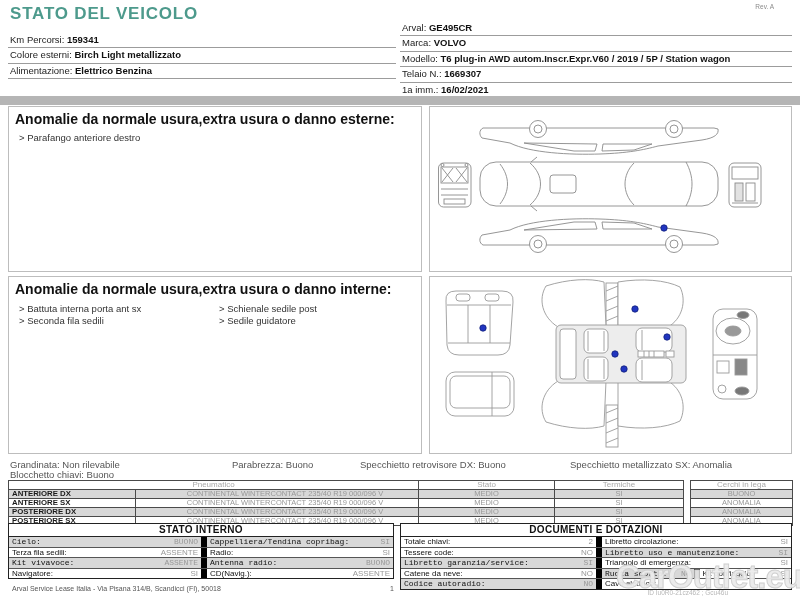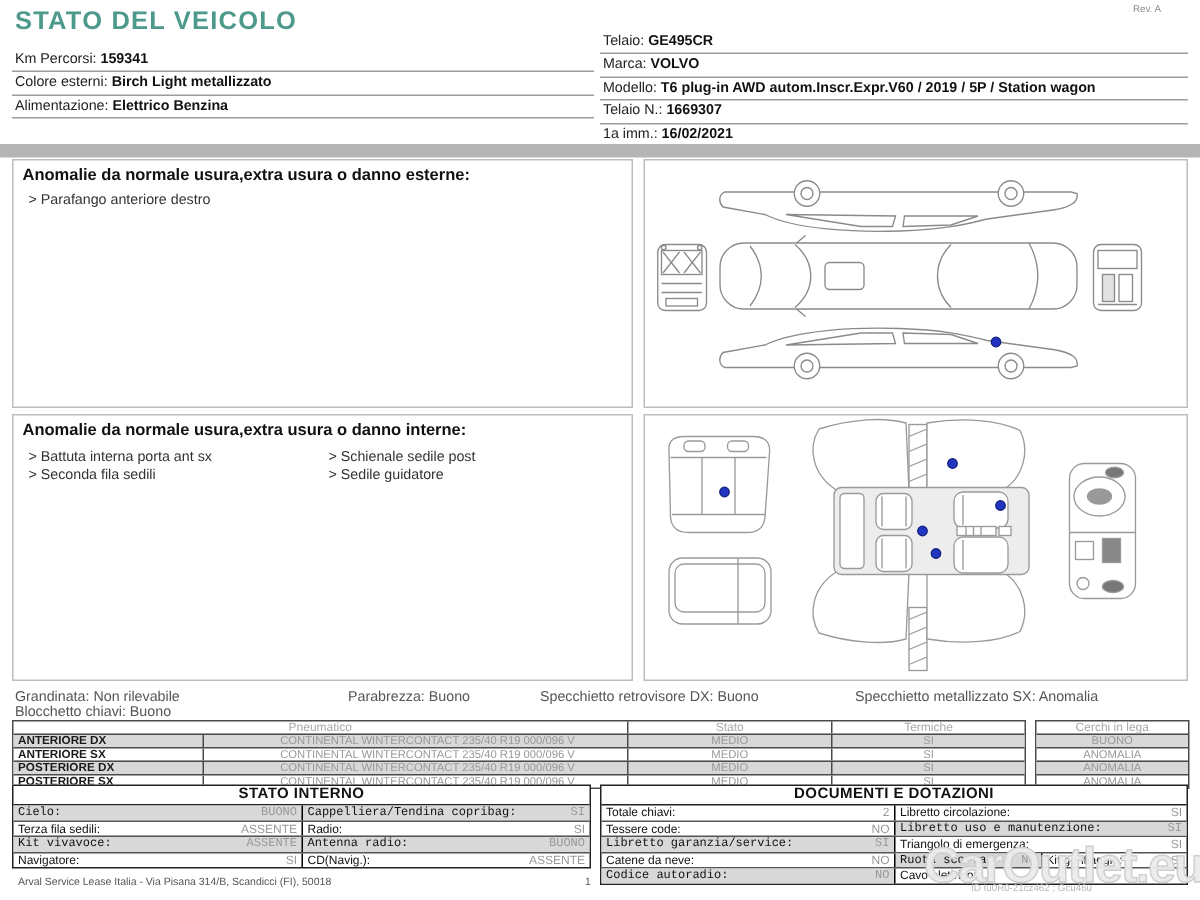--- a/index.html
+++ b/index.html
@@ -12,21 +12,21 @@
   .info-right{position:absolute;left:400px;top:21px;width:392px;}
   .irow{border-bottom:1px solid #9c9c9c;font-size:9.5px;padding:1px 2px 2px;line-height:1.2;}
   .irow .lbl{color:#222;}
   .irow .val{font-weight:bold;color:#111;}
   .band{position:absolute;left:0;top:96px;width:800px;height:9px;background:#b5b5b5;}
   .abox{position:absolute;border:1px solid #bdbdbd;background:#fff;box-sizing:border-box;}
   #ext-text{left:8px;top:106px;width:414px;height:166px;padding:4px 6px;}
   #int-text{left:8px;top:276px;width:414px;height:178px;padding:4px 6px;}
   #ext-diag{left:429px;top:106px;width:363px;height:166px;}
   #int-diag{left:429px;top:276px;width:363px;height:178px;}
-  .ahead{font-size:11px;font-weight:bold;margin:0 0 5px;color:#111;}
+  .ahead{font-size:14px;font-weight:bold;margin:0 0 5px;color:#111;}
   .aitem{font-size:9.5px;color:#333;margin:1px 0 1px 4px;}
   .twocol{display:flex;}
   .twocol>div{width:50%;}
   svg{display:block;}
   .sl{position:absolute;font-size:9.5px;color:#555;white-space:nowrap;}
   #sl-grandinata{left:10px;top:459px;}
   #sl-parabrezza{left:232px;top:459px;}
   #sl-specdx{left:360px;top:459px;}
   #sl-specsx{left:570px;top:459px;}
   #sl-blocchetto{left:10px;top:469px;}
@@ -50,21 +50,21 @@
   .wrow+.wrow{border-top:1px solid #4a4a4a;}
   .whead{color:#a9a9a9;font-size:8px;}
   .btable{position:absolute;border:1.5px solid #222;box-sizing:border-box;font-size:8px;background:#fff;}
   #stato-interno{left:8px;top:523px;width:386px;}
   #documenti{left:400px;top:523px;width:392px;}
   .bhead{font-weight:bold;text-align:center;font-size:10px;border-bottom:1.5px solid #222;
          padding:0 0 1px;letter-spacing:.3px;color:#111;}
   .brow{display:flex;height:9.5px;line-height:9.5px;}
   .brow+.brow{border-top:1px solid #555;}
   .bcell{display:flex;justify-content:space-between;align-items:center;padding:0 3px;
-         border-left:1px solid #000000;box-sizing:border-box;white-space:nowrap;overflow:hidden;}
+         border-left:6px solid #000000;box-sizing:border-box;white-space:nowrap;overflow:hidden;}
   .bcell:first-child{border-left:none;}
   .half{width:50%;}
   .quarter{width:25%;}
   .bl{color:#111;}
   .bv{color:#999;margin-left:4px;}
   .cs{background:#d8d8d8;font-family:Liberation Mono, monospace;}
   .footer{position:absolute;left:12px;top:585px;font-size:7px;color:#555;}
   .pageno{position:absolute;left:390px;top:585px;font-size:7px;color:#555;}
   .watermark{position:absolute;right:-2px;top:560px;font-size:33px;font-weight:bold;line-height:1;
              color:rgba(235,235,235,.95);-webkit-text-stroke:1px #cfcfcf;letter-spacing:-1px;}
@@ -88,21 +88,21 @@
       <span class="val">Birch Light metallizzato</span>
     </div>
     <div class="irow">
       <span class="lbl">Alimentazione:</span>
       <span class="val">Elettrico Benzina</span>
     </div>
   </div>
 
   <div class="info-right">
     <div class="irow">
-      <span class="lbl">Telaio:</span>
+      <span class="lbl">Arval:</span>
       <span class="val">GE495CR</span>
     </div>
     <div class="irow">
       <span class="lbl">Marca:</span>
       <span class="val">VOLVO</span>
     </div>
     <div class="irow">
       <span class="lbl">Modello:</span>
       <span class="val">T6 plug-in AWD autom.Inscr.Expr.V60 / 2019 / 5P / Station wagon</span>
     </div>

